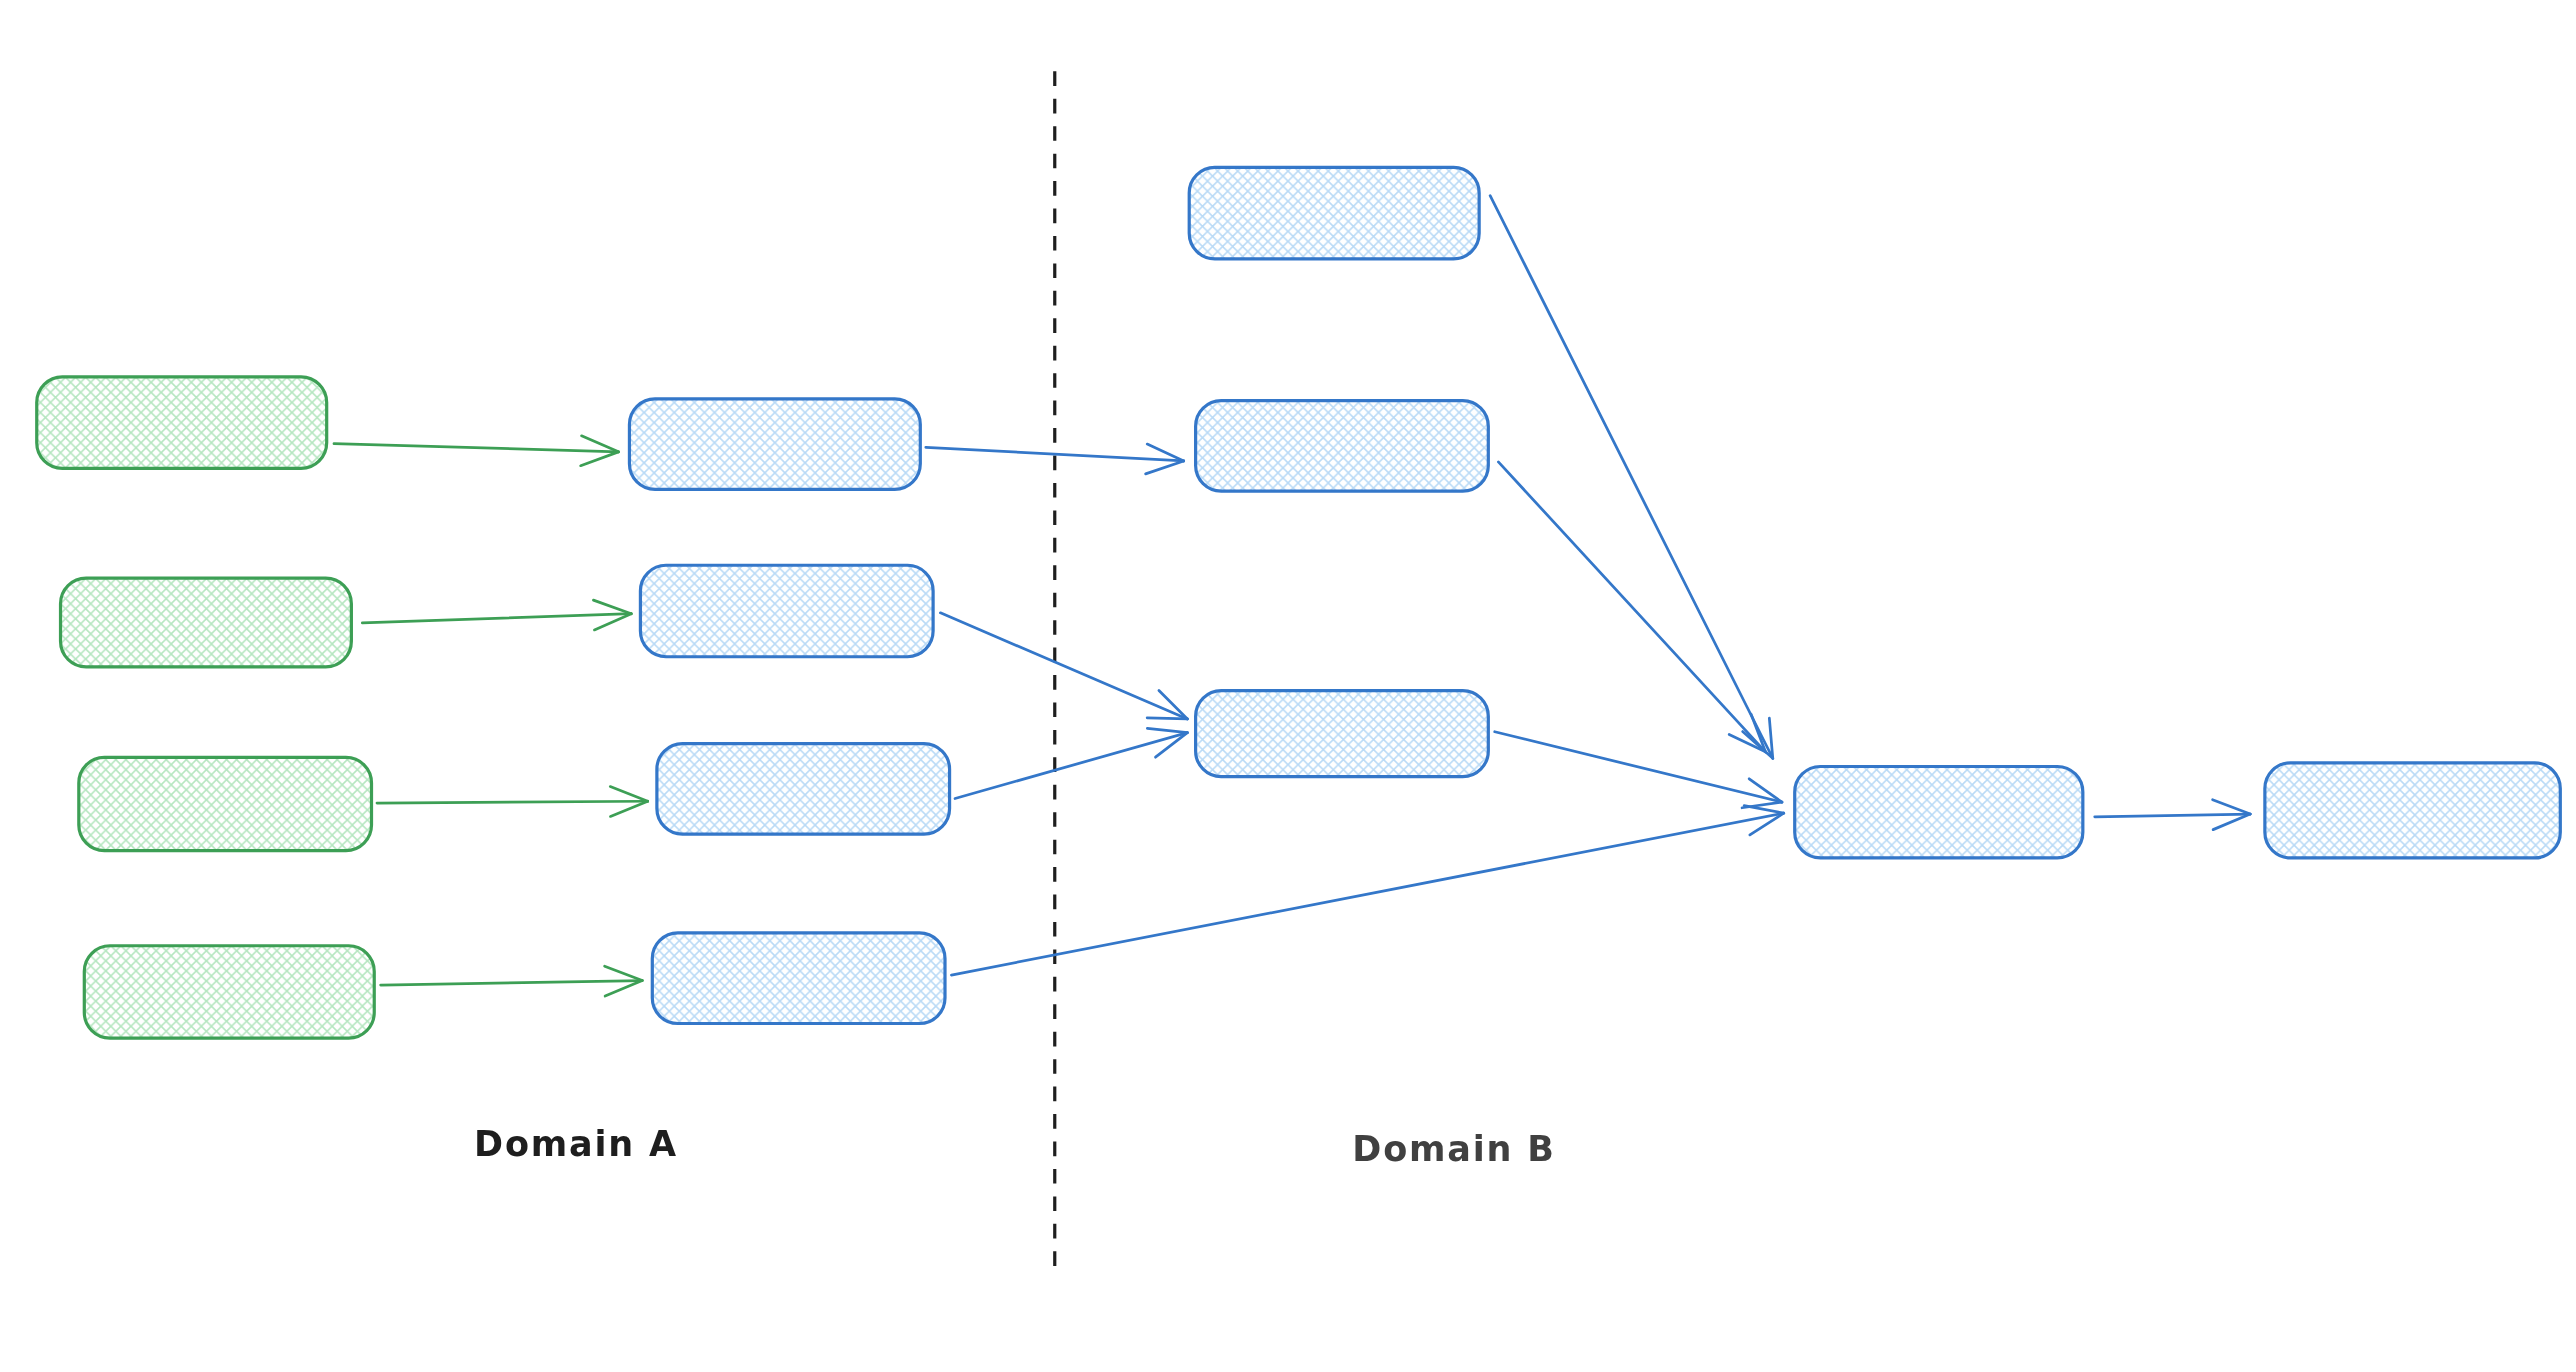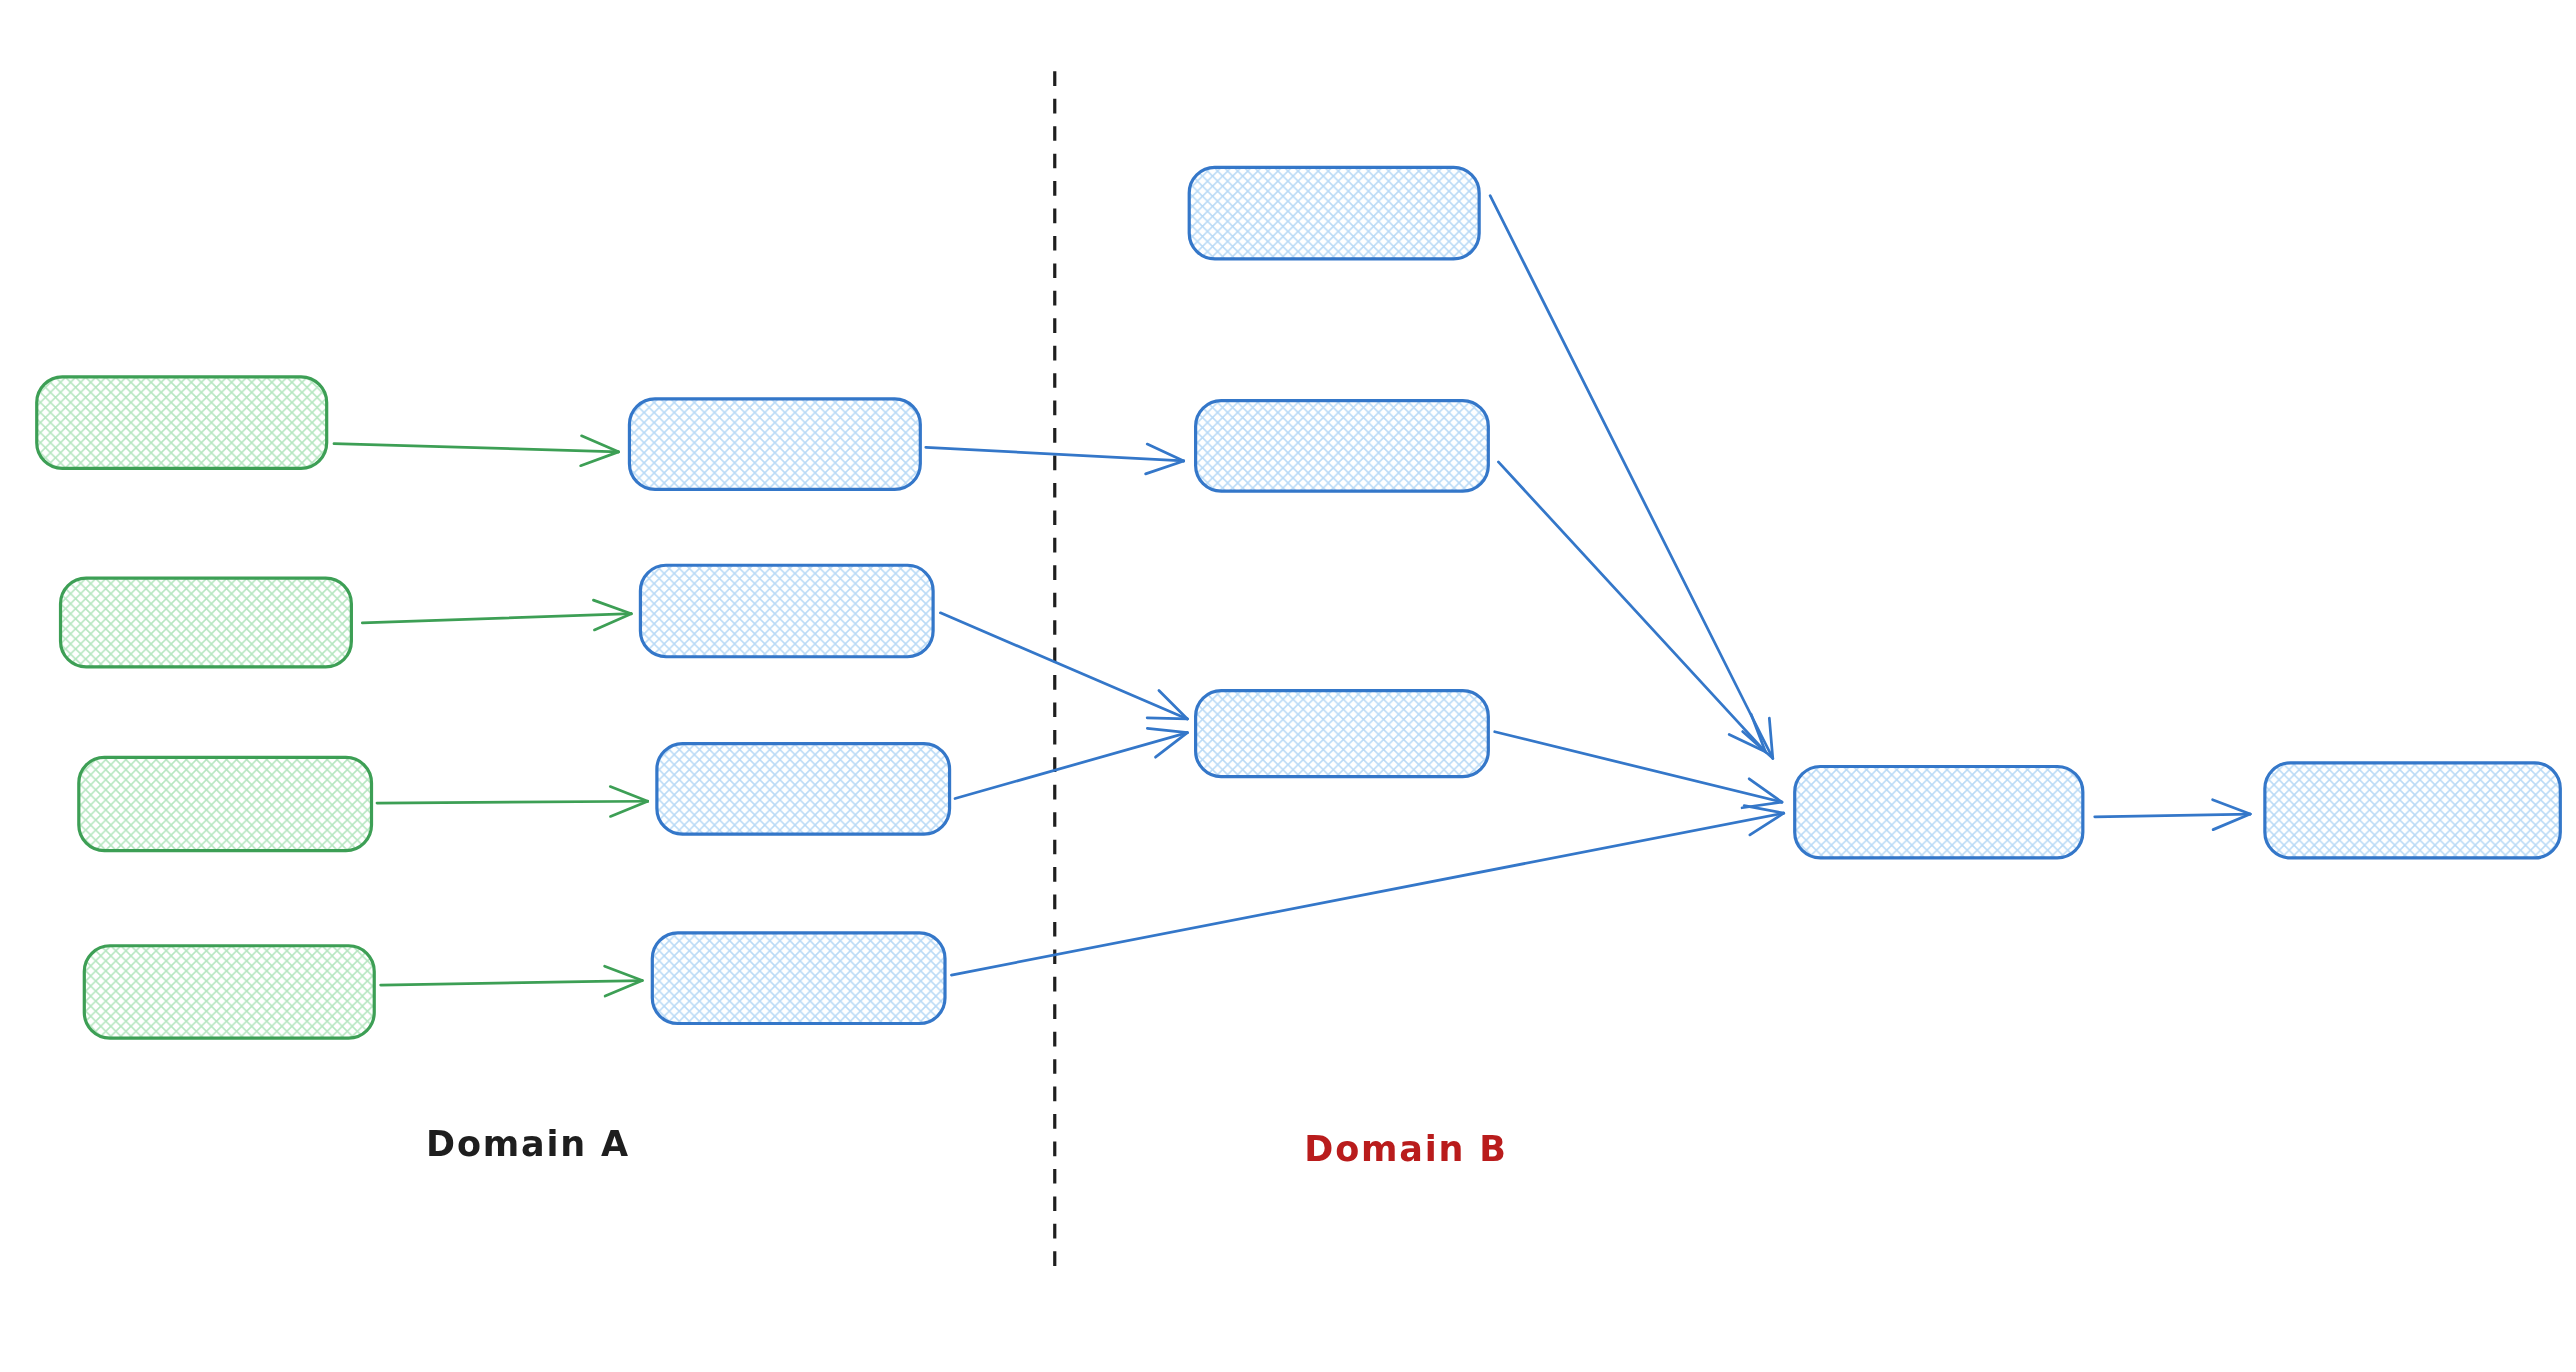--- a/index.html
+++ b/index.html
@@ -22,20 +22,21 @@
   }
   .domain-label {
     position: absolute;
     transform: translate(-50%, -50%);
     font-size: 35px;
     font-weight: 600;
     letter-spacing: 1.8px;
     color: #1e1e1e;
     white-space: nowrap;
     font-style: normal;
+    margin-left: 48px;
   }
 </style>
 </head>
 <body>
 
 <div id="canvas">
   <svg id="diagram-svg" width="2576" height="1372" viewBox="0 0 2816 1500" xmlns="http://www.w3.org/2000/svg">
       <defs>
         <pattern id="hatch-green" width="11" height="11" patternUnits="userSpaceOnUse">
           <path d="M0 0 L11 11 M11 0 L0 11" stroke="#b5e6c0" stroke-width="1.7" fill="none"></path>
@@ -113,15 +114,15 @@
         <line x1="1912.2015612834693" y1="851.4173538221944" x2="1948" y2="877" stroke="#3477c9" stroke-width="3" stroke-linecap="round"></line>
         <line x1="1904.4275689153912" y1="883.1190889335771" x2="1948" y2="877" stroke="#3477c9" stroke-width="3" stroke-linecap="round"></line>
       </g>
       <g>
         <line x1="2290" y1="893" x2="2460" y2="890" stroke="#3477c9" stroke-width="3" stroke-linecap="round"></line>
         <line x1="2418.8571530265285" y1="874.4030085299277" x2="2460" y2="890" stroke="#3477c9" stroke-width="3" stroke-linecap="round"></line>
         <line x1="2419.4330810262863" y1="907.0389285161991" x2="2460" y2="890" stroke="#3477c9" stroke-width="3" stroke-linecap="round"></line>
       </g>
     </svg>
   <div class="domain-label" id="label-domain-a" style="left: 528px; top: 1144px; color: rgb(30, 30, 30);">Domain A</div>
-  <div class="domain-label" id="label-domain-b" style="left: 1406px; top: 1149px; color: #b91c1c;">Domain B</div>
+  <div class="domain-label" id="label-domain-b" style="left: 1406px; top: 1149px; color: #404040;">Domain B</div>
 </div>
 
 
 </body></html>

